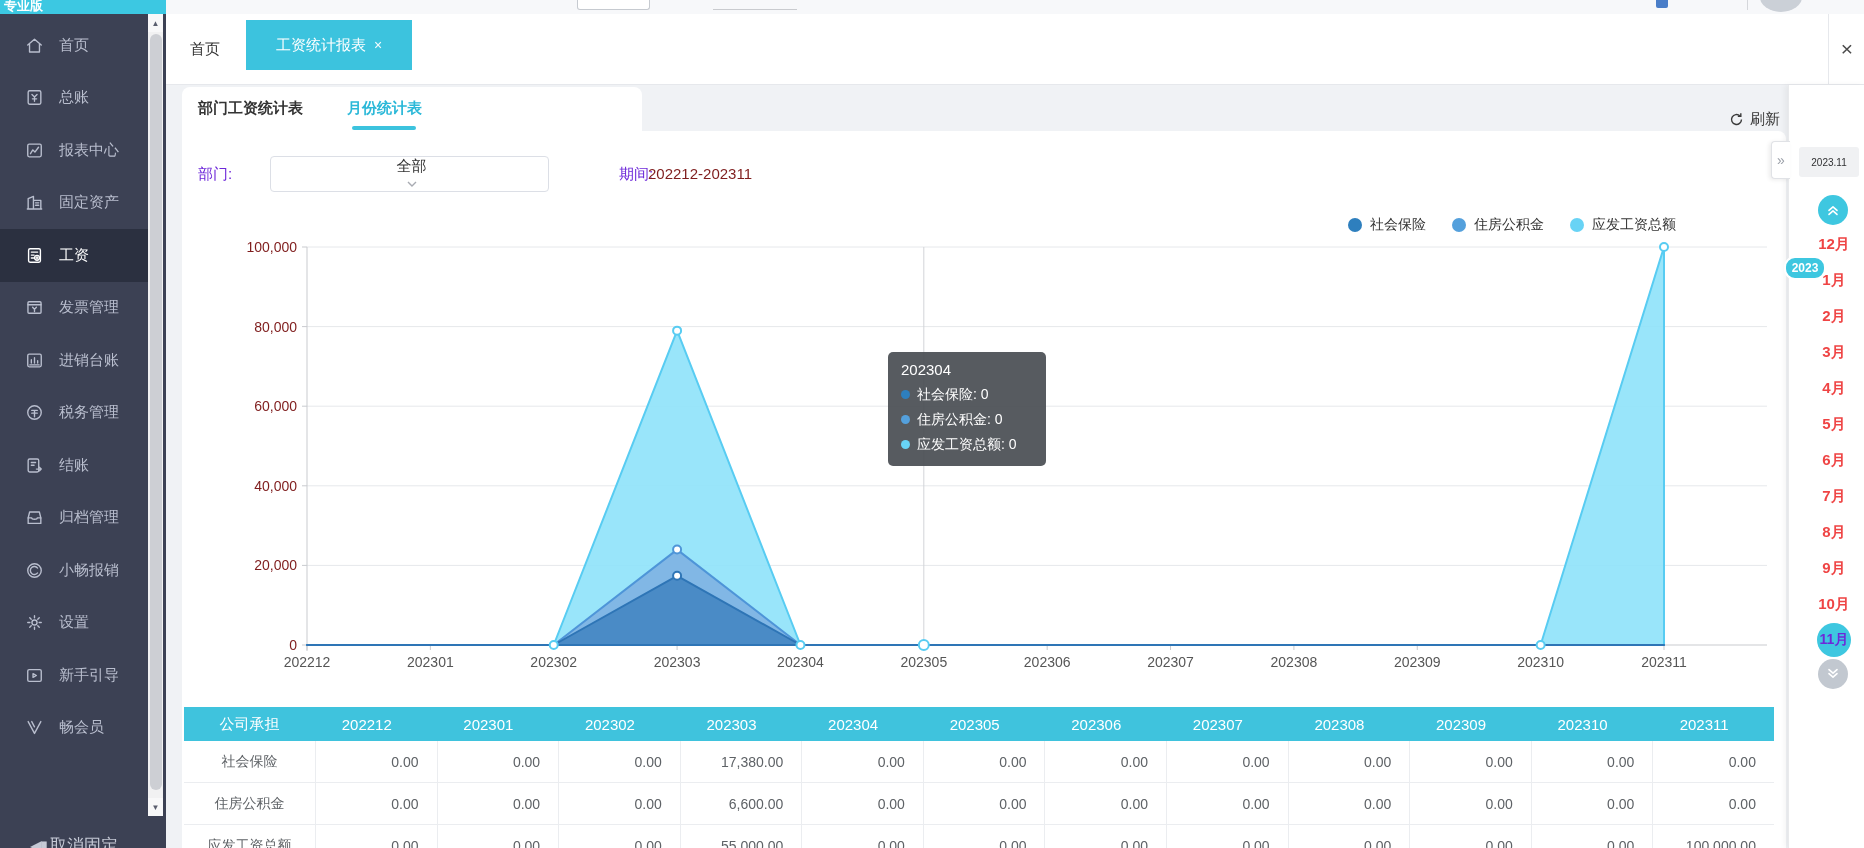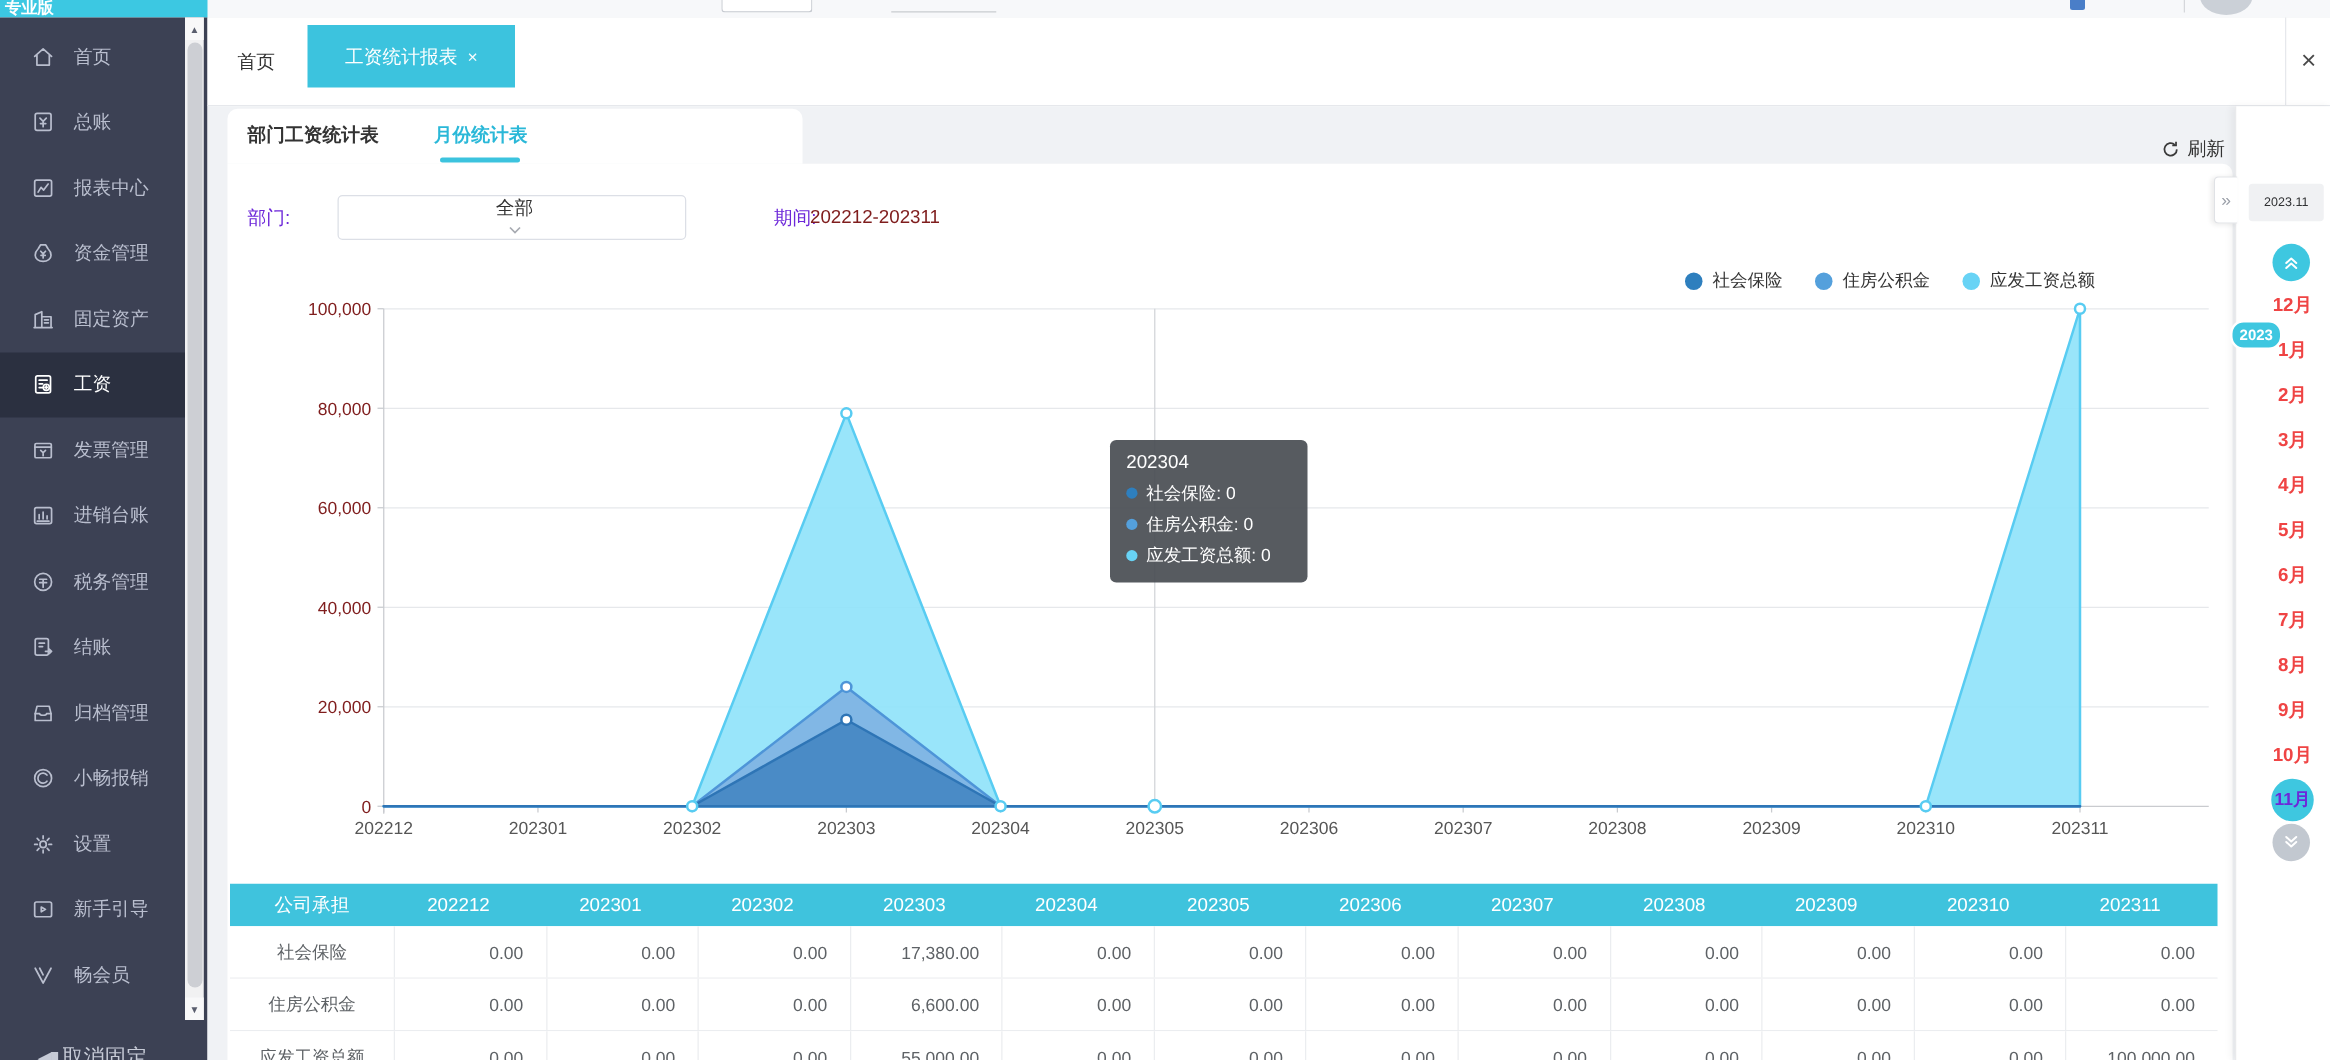--- a/index.html
+++ b/index.html
@@ -132,27 +132,20 @@
             <path d="M6.6 6.2 9 8.6l2.4-2.4M9 8.6v4M7 10.3h4"></path>
           </svg>
           <span>总账</span>
         </div>
         <div class="side-item">
           <svg viewBox="0 0 18 18">
             <rect x="2.6" y="3" width="12.8" height="12" rx="1.4"></rect>
             <path d="M5.2 12 7.4 8.4l2 2.1 3.4-4.6"></path>
           </svg>
           <span>报表中心</span>
-        </div>
-        <div class="side-item">
-          <svg viewBox="0 0 18 18">
-            <path d="M7 2.8h4l1.6 2.7c1.9 1.9 2.4 3.7 2.4 5.2 0 2.6-2.6 4.5-6 4.5s-6-1.9-6-4.5c0-1.5.5-3.3 2.4-5.2L7 2.8z"></path>
-            <path d="M7.2 7.6 9 9.6l1.8-2M9 9.6v3M7.4 10.7h3.2"></path>
-          </svg>
-          <span>资金管理</span>
         </div>
         <div class="side-item">
           <svg viewBox="0 0 18 18">
             <path d="M3 15.2V5.4L8 3.2v12M8 7h7v8.2M2.2 15.2h13.6"></path>
             <path d="M10 9.3h3M10 11.6h3"></path>
           </svg>
           <span>固定资产</span>
         </div>
         <div class="side-item active">
           <svg viewBox="0 0 18 18">

